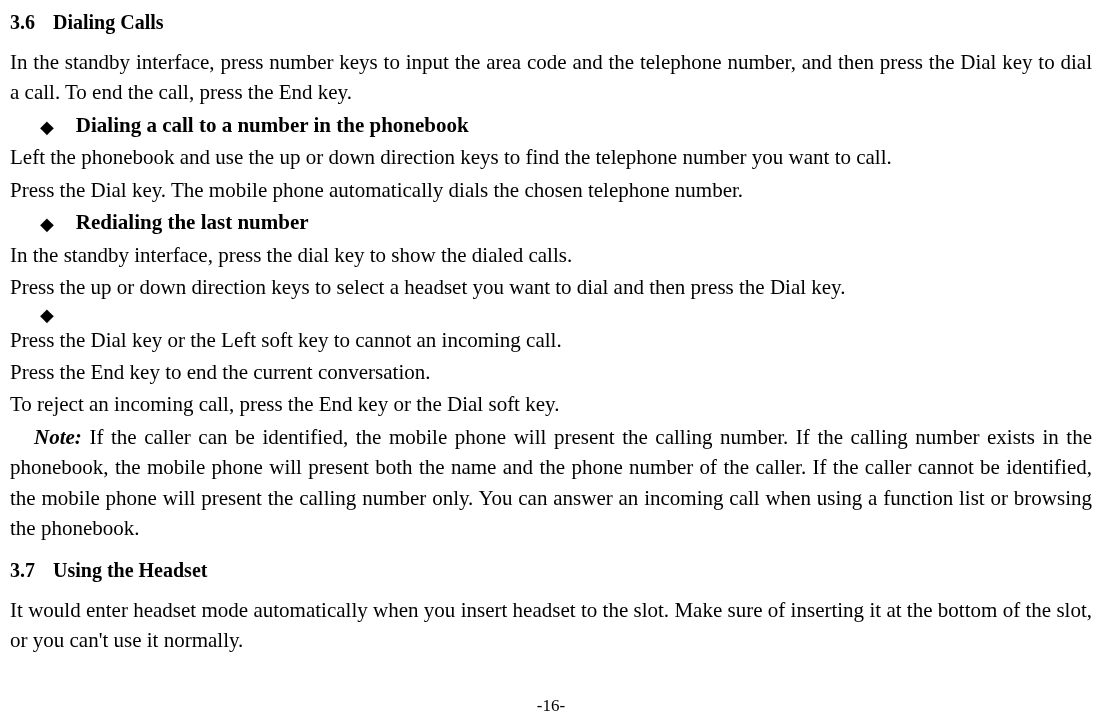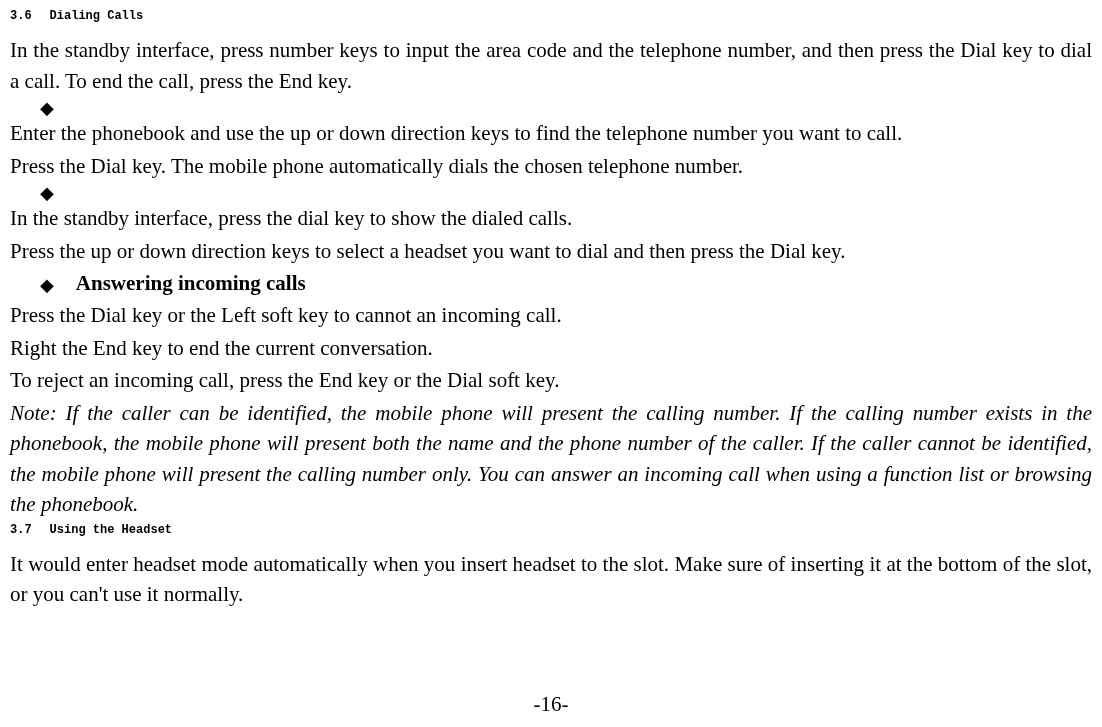--- a/index.html
+++ b/index.html
@@ -12,23 +12,23 @@
       height: 727px;
       background: #ffffff;
       font-family: "Times New Roman", Times, serif;
       font-size: 21px;
       line-height: 1.45;
       color: #000000;
       padding: 8px 10px 10px 10px;
       position: relative;
     }
     .heading {
-      font-family: Liberation Mono, monospace;
+      font-family: Liberation Serif, serif;
       font-weight: bold;
-      font-size: 12px;
+      font-size: 20px;
       margin-bottom: 10px;
     }
     .heading-num {
       display: inline-block;
       margin-right: 18px;
     }
     .para {
       text-align: justify;
       margin-bottom: 2px;
     }
@@ -43,70 +43,71 @@
       font-size: 18px;
       margin-right: 22px;
       line-height: 1;
       position: relative;
       top: 1px;
     }
     .bullet-text {
       font-weight: bold;
     }
     .note-label {
-      font-weight: normal;
+      font-weight: bold;
       font-style: italic;
+      margin-left: 24px;
     }
     .note-body {
-      font-style: italic;
     }
     .note-para {
       text-align: justify;
     }
     .sec37 {
-      margin-top: 2px;
+      margin-top: 12px;
       margin-bottom: 10px;
     }
     .page-num {
       position: absolute;
       bottom: 8px;
       left: 0;
       right: 0;
       text-align: center;
-      font-size: 21px;
+      font-size: 17px;
       font-family: "Times New Roman", Times, serif;
     }
   </style>
 </head>
 <body>
 
 <div class="heading">
   <span class="heading-num">3.6</span><span>Dialing Calls</span>
 </div>
 
 <div class="para">In the standby interface, press number keys to input the area code and the telephone number, and then press the Dial key to dial a call. To end the call, press the End key.</div>
 
 <div class="bullet-line">
   <span class="diamond">◆</span>
+  <span class="bullet-text">Dialing a call to a number in the phonebook</span>
 </div>
-<div class="para">Enter the phonebook and use the up or down direction keys to find the telephone number you want to call.</div>
+<div class="para">Left the phonebook and use the up or down direction keys to find the telephone number you want to call.</div>
 <div class="para">Press the Dial key. The mobile phone automatically dials the chosen telephone number.</div>
 
 <div class="bullet-line">
   <span class="diamond">◆</span>
+  <span class="bullet-text">Redialing the last number</span>
 </div>
 <div class="para">In the standby interface, press the dial key to show the dialed calls.</div>
 <div class="para">Press the up or down direction keys to select a headset you want to dial and then press the Dial key.</div>
 
 <div class="bullet-line">
   <span class="diamond">◆</span>
-  <span class="bullet-text">Answering incoming calls</span>
 </div>
 <div class="para">Press the Dial key or the Left soft key to cannot an incoming call.</div>
-<div class="para">Right the End key to end the current conversation.</div>
+<div class="para">Press the End key to end the current conversation.</div>
 <div class="para">To reject an incoming call, press the End key or the Dial soft key.</div>
 
 <div class="para note-para">
   <span class="note-label">Note:</span><span class="note-body"> If the caller can be identified, the mobile phone will present the calling number. If the calling number exists in the phonebook, the mobile phone will present both the name and the phone number of the caller. If the caller cannot be identified, the mobile phone will present the calling number only. You can answer an incoming call when using a function list or browsing the phonebook.</span>
 </div>
 
 <div class="heading sec37">
   <span class="heading-num">3.7</span><span>Using the Headset</span>
 </div>
 

